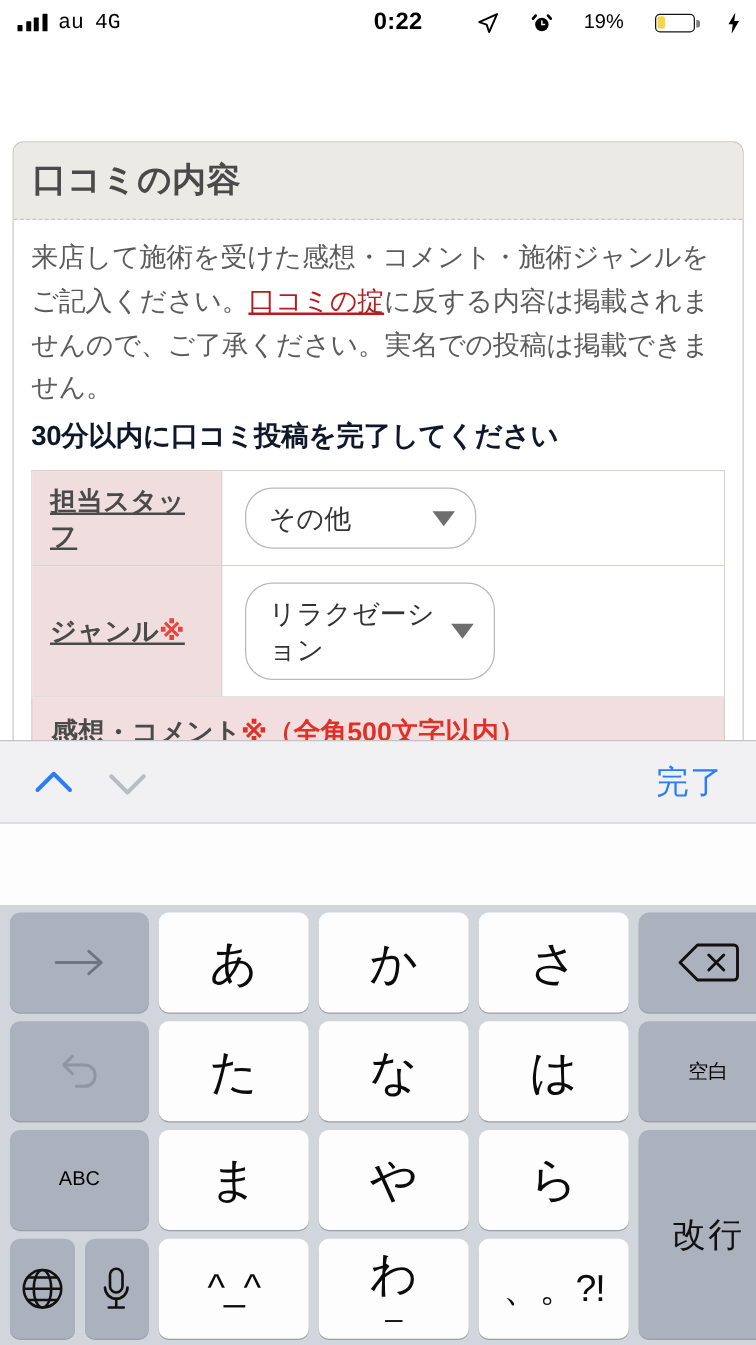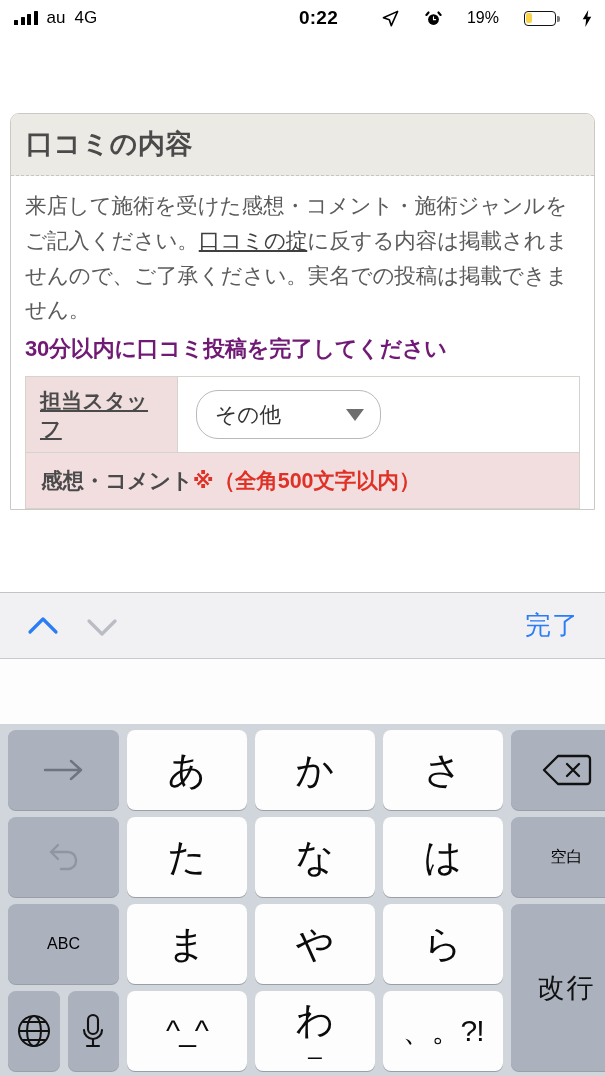--- a/index.html
+++ b/index.html
@@ -9,21 +9,21 @@
     font-family:"Liberation Sans","DejaVu Sans",sans-serif;
     -webkit-font-smoothing:antialiased;
   }
   #screen{ position:relative; width:605px; height:1076px; background:#fff; }
 
   
   .statusbar{
     position:absolute; top:0; left:0; width:605px; height:36px;
     display:flex; align-items:center; background:#fff;
   }
-  .sb-left{ position:absolute; left:14px; display:flex; align-items:center; gap:9px; }
+  .sb-left{ position:absolute; left:14px; display:flex; align-items:center; gap:9px;font-family:Liberation Mono, monospace; }
   .sb-center{ position:absolute; left:16px; width:605px; text-align:center;
     font-size:19px; font-weight:600; color:#000; letter-spacing:.2px; }
   .sb-right{ position:absolute; right:12px; display:flex; align-items:center; gap:25px; }
   .bars{ display:flex; align-items:flex-end; gap:2.5px; height:14px; }
   .bars i{ display:block; width:4px; background:#000; border-radius:.5px; }
   .bars i:nth-child(1){height:5px} .bars i:nth-child(2){height:8px}
   .bars i:nth-child(3){height:11px} .bars i:nth-child(4){height:14px}
   .sb-text{ font-size:17px; color:#000; font-weight:400; }
   .sb-4g{ font-size:17px; color:#000; }
   .sb-pct{ font-size:16px; color:#000; font-weight:400; }
@@ -63,22 +63,22 @@
     border:1px solid #ccc8c4; border-radius:9px 9px 0 0;
     background:#fff; overflow:hidden;
   }
   .card-head{
     background:#eceae5; padding:12px 15px 13px 15px;
     border-bottom:1px dashed #c9c6c0;
   }
   .card-head h2{ font-size:27px; font-weight:700; color:#4a4a4a; letter-spacing:.5px; }
   .card-body{ padding:13px 14px 0 14px; }
   .desc{ font-size:21.5px; line-height:1.62; color:#5b5b5b; letter-spacing:-.1px; }
-  .desc a{ color:#404040; text-decoration:underline; }
-  .warn{ font-size:22px; font-weight:700; color:#701a75; margin-top:6px;
+  .desc a{ color:#b91c1c; text-decoration:underline; }
+  .warn{ font-size:22px; font-weight:700; color:#0f172a; margin-top:6px;
     letter-spacing:-.2px; line-height:1.4; }
 
   .ftable{ margin-top:11px; border:1px solid #d6d2ce; border-bottom:none; }
   .frow{ display:flex; border-bottom:1px solid #d6d2ce; }
   .fcell-label{
     width:152px; flex:0 0 152px; background:#f0dede;
     display:flex; align-items:center; padding:0 14px;
     border-right:1px solid #d6d2ce;
     font-size:21px; font-weight:700; color:#4a4a4a; letter-spacing:.3px;text-decoration:underline;
   }
@@ -203,20 +203,32 @@
               <div class="fcell-label">
                 <span>担当スタッフ</span>
               </div>
               <div class="fcell-field">
                 <div class="selectbox w1">
                   <span>その他</span>
                   <span class="caret"></span>
                 </div>
               </div>
             </div>
+            <div class="frow">
+              <div class="fcell-label">
+                <span>ジャンル</span>
+                  <span class="req">※</span>
+              </div>
+              <div class="fcell-field">
+                <div class="selectbox w2">
+                  <span>リラクゼーション</span>
+                  <span class="caret tight"></span>
+                </div>
+              </div>
+            </div>
           </div>
 
           <div class="comment-head"><span>感想・コメント</span><span class="redpart">※</span><span class="redpart">（全角500文字以内）</span></div>
 
         </div>
       </div>
     </div>
   </div>
 
   <div class="accessory">

